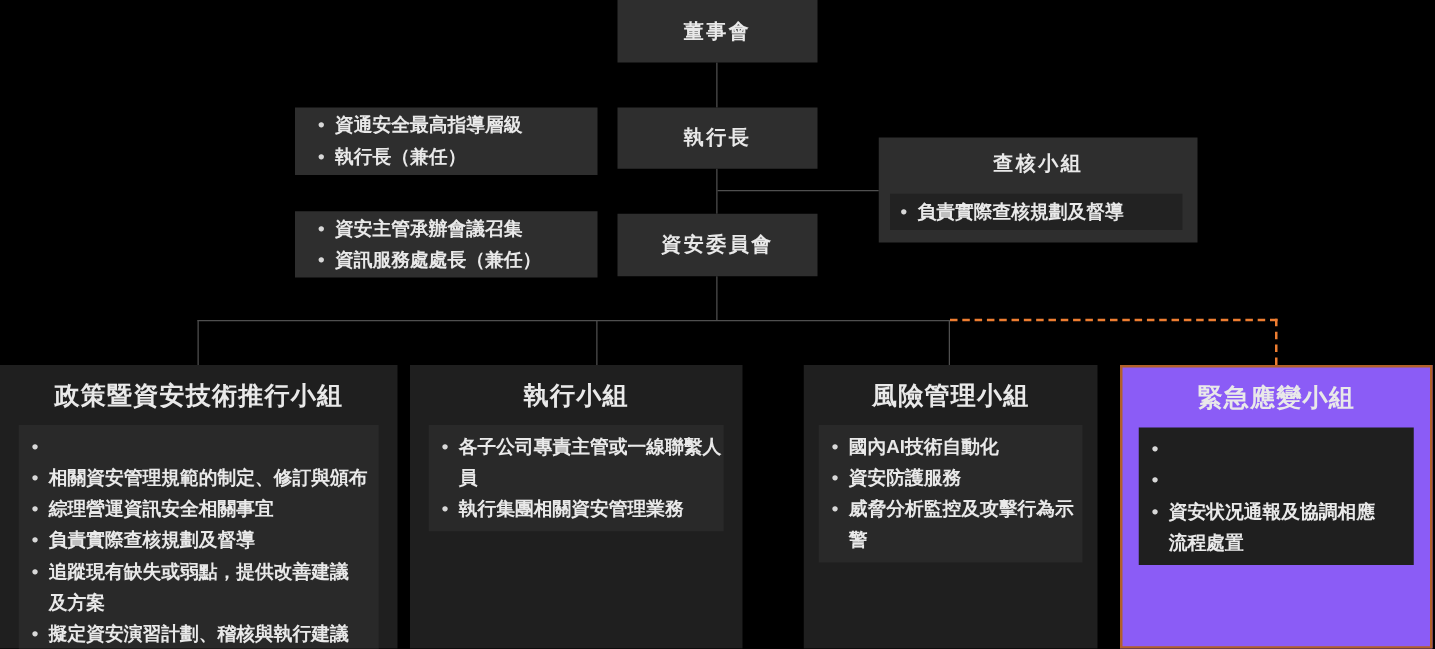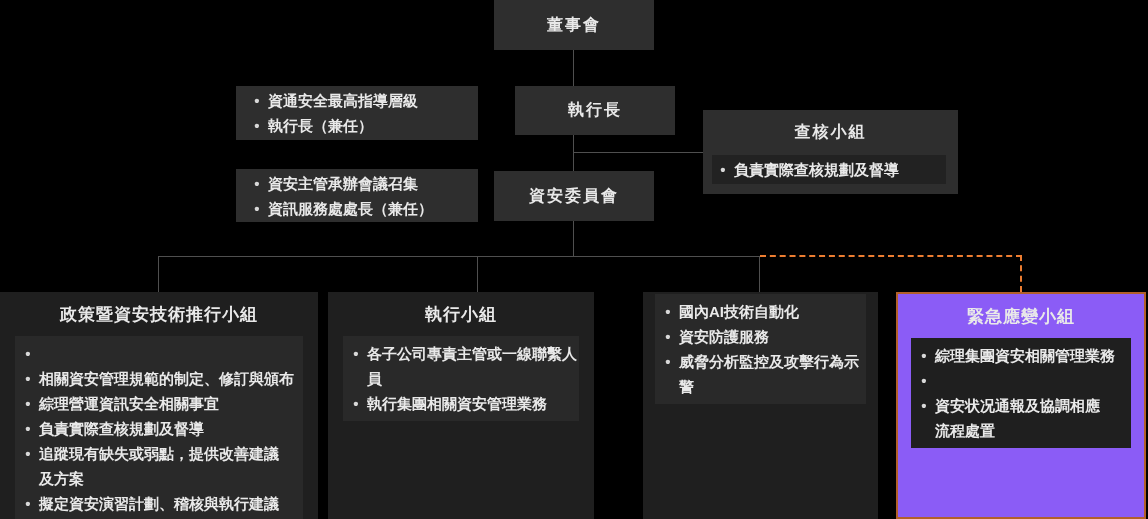--- a/index.html
+++ b/index.html
@@ -33,21 +33,21 @@
     padding-left:10px; padding-right:6px;
   }
 
   
   .audit { position:absolute; left:703px; top:110px; width:255px; height:84px; background:#2e2e2e; }
   .audit .atitle { height:42px; line-height:44px; text-align:center; font-size:16px; font-weight:700; letter-spacing:2px; }
   .audit .panel { position:absolute; left:9px; top:45px; width:234px; background:#222222; padding:2px 0; }
 
   
   .group { position:absolute; top:292px; bottom:0; background:#1f1f1f; box-sizing:border-box; }
-  .group .gtitle { text-align:center; font-size:17px; font-weight:700; letter-spacing:1px; padding:11px 4px 8px; }
+  .group .gtitle { text-align:center; font-size:20px; font-weight:700; letter-spacing:1px; padding:11px 4px 8px; }
   .group .panel { margin:2px 15px 0; background:#292929; padding:5px 2px; }
   .group.g1 { left:0; width:318px; }
   .group.g2 { left:328px; width:266px; }
   .group.g3 { left:643px; width:235px; }
   .group.g3 .panel { margin:2px 12px 0; }
   .group.g4 { left:896px; width:250px; background:#8b5cf6; border:2px solid #b2602a; }
   .group.g4 .panel { background:#1f1f1f; margin:2px 13px 0; }
 </style>
 </head>
 <body>
@@ -61,21 +61,21 @@
   <div class="hline" style="left:158px; top:256px; width:602px;"></div>
   <div class="vline" style="left:158px; top:256px; height:36px;"></div>
   <div class="vline" style="left:477px; top:256px; height:36px;"></div>
   <div class="vline" style="left:759px; top:256px; height:36px;"></div>
   <div class="dash-h" style="left:760px; top:255px; width:262px;"></div>
   <div class="dash-v" style="left:1020px; top:255px; height:37px;"></div>
 
   <div class="node" style="left:494px; top:0;     width:160px; height:50px;">
     <span>董事會</span>
   </div>
-  <div class="node" style="left:494px; top:86px;  width:160px; height:49px;margin-left:21px;">
+  <div class="node" style="left:494px; top:86px;  width:160px; height:49px;">
     <span>執行長</span>
   </div>
   <div class="node" style="left:494px; top:171px; width:160px; height:50px;">
     <span>資安委員會</span>
   </div>
 
   <div class="note" style="left:236px; top:86px; width:226px; height:54px;">
     <ul class="blist">
       <li>
           <span class="dot">•</span>
@@ -154,20 +154,21 @@
           </li>
         <li>
             <span class="dot">•</span>
             <span class="txt">執行集團相關資安管理業務</span>
           </li>
       </ul>
     </div>
   </div>
 
   <div class="group g3">
+    <div class="gtitle">風險管理小組</div>
     <div class="panel">
       <ul class="blist">
         <li>
             <span class="dot">•</span>
             <span class="txt">國內AI技術自動化</span>
           </li>
         <li>
             <span class="dot">•</span>
             <span class="txt">資安防護服務</span>
           </li>
@@ -178,21 +179,20 @@
       </ul>
     </div>
   </div>
 
   <div class="group g4">
     <div class="gtitle">緊急應變小組</div>
     <div class="panel">
       <ul class="blist">
         <li>
             <span class="dot">•</span>
-            <span class="txt">綜理集團資安相關管理業務</span>
           </li>
         <li>
             <span class="dot">•</span>
           </li>
         <li>
             <span class="dot">•</span>
             <span class="txt">資安状况通報及協調相應
 流程處置</span>
           </li>
       </ul>

